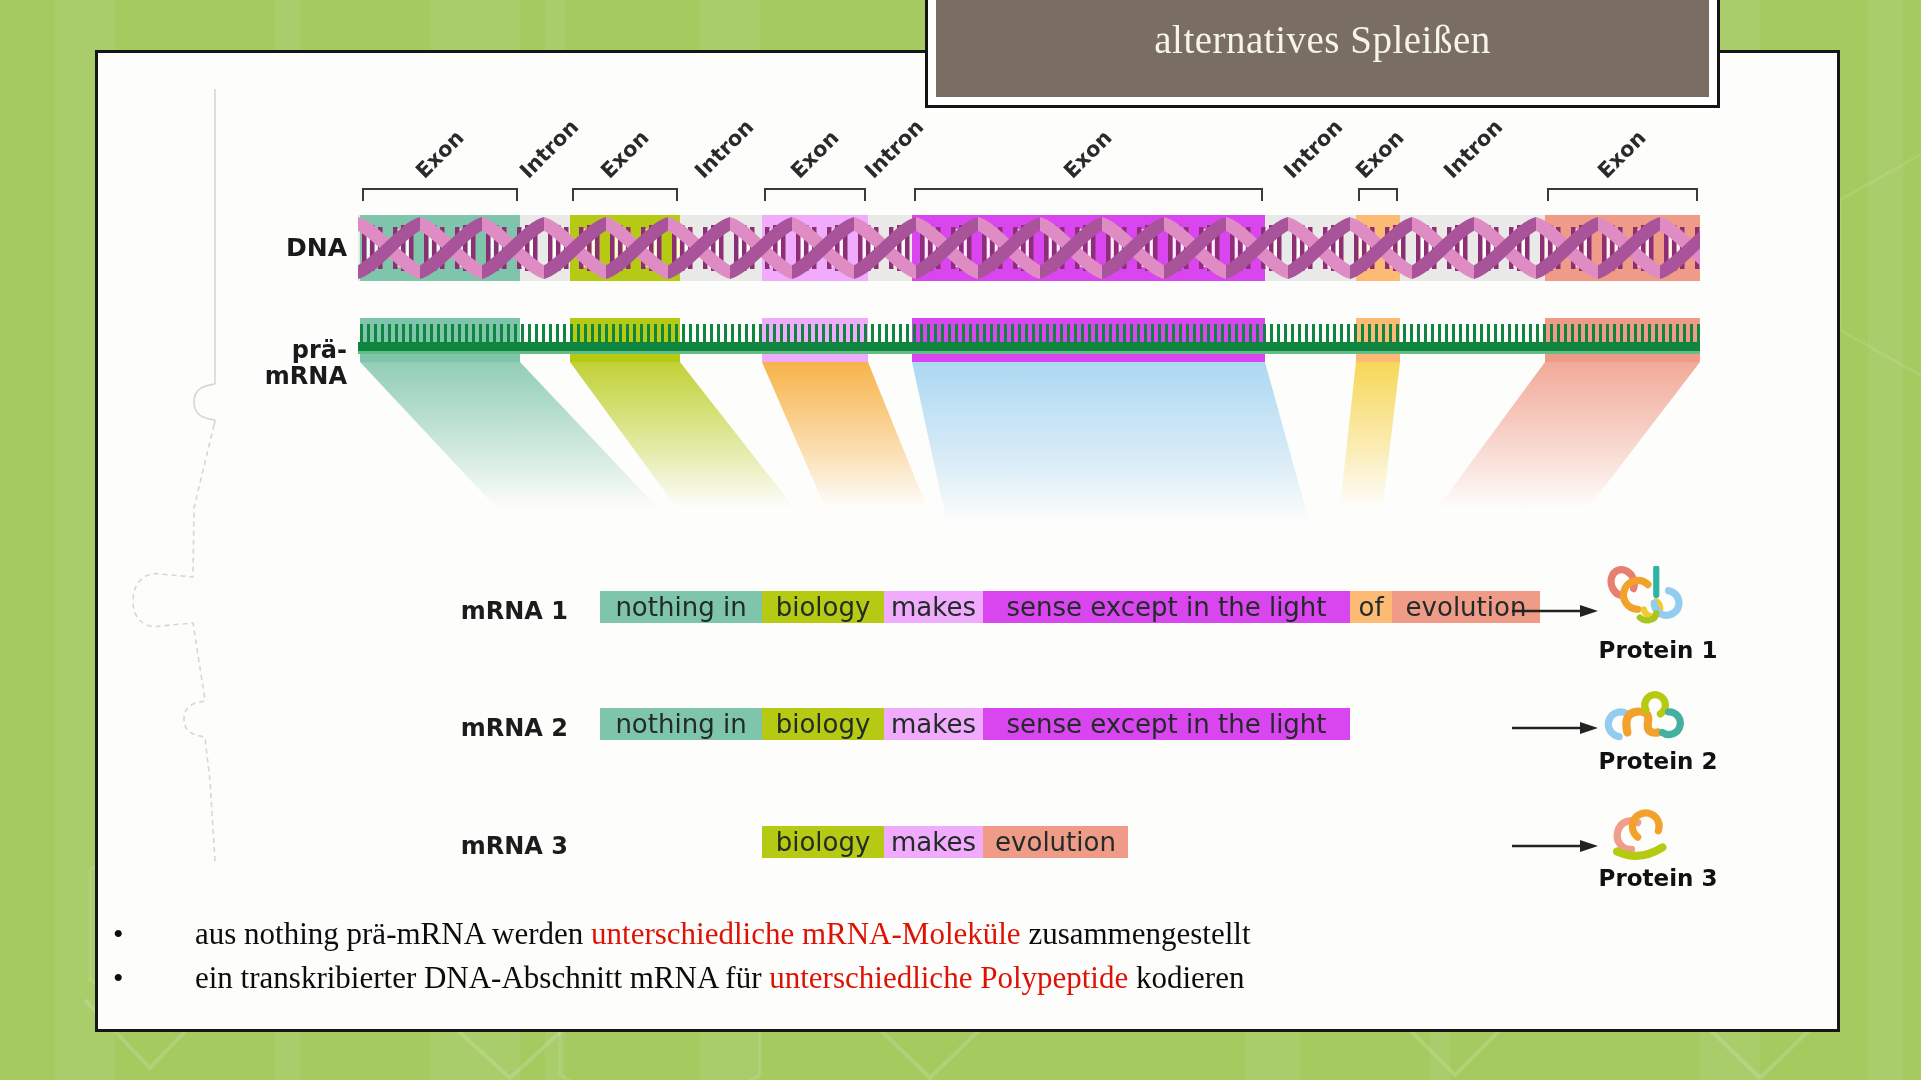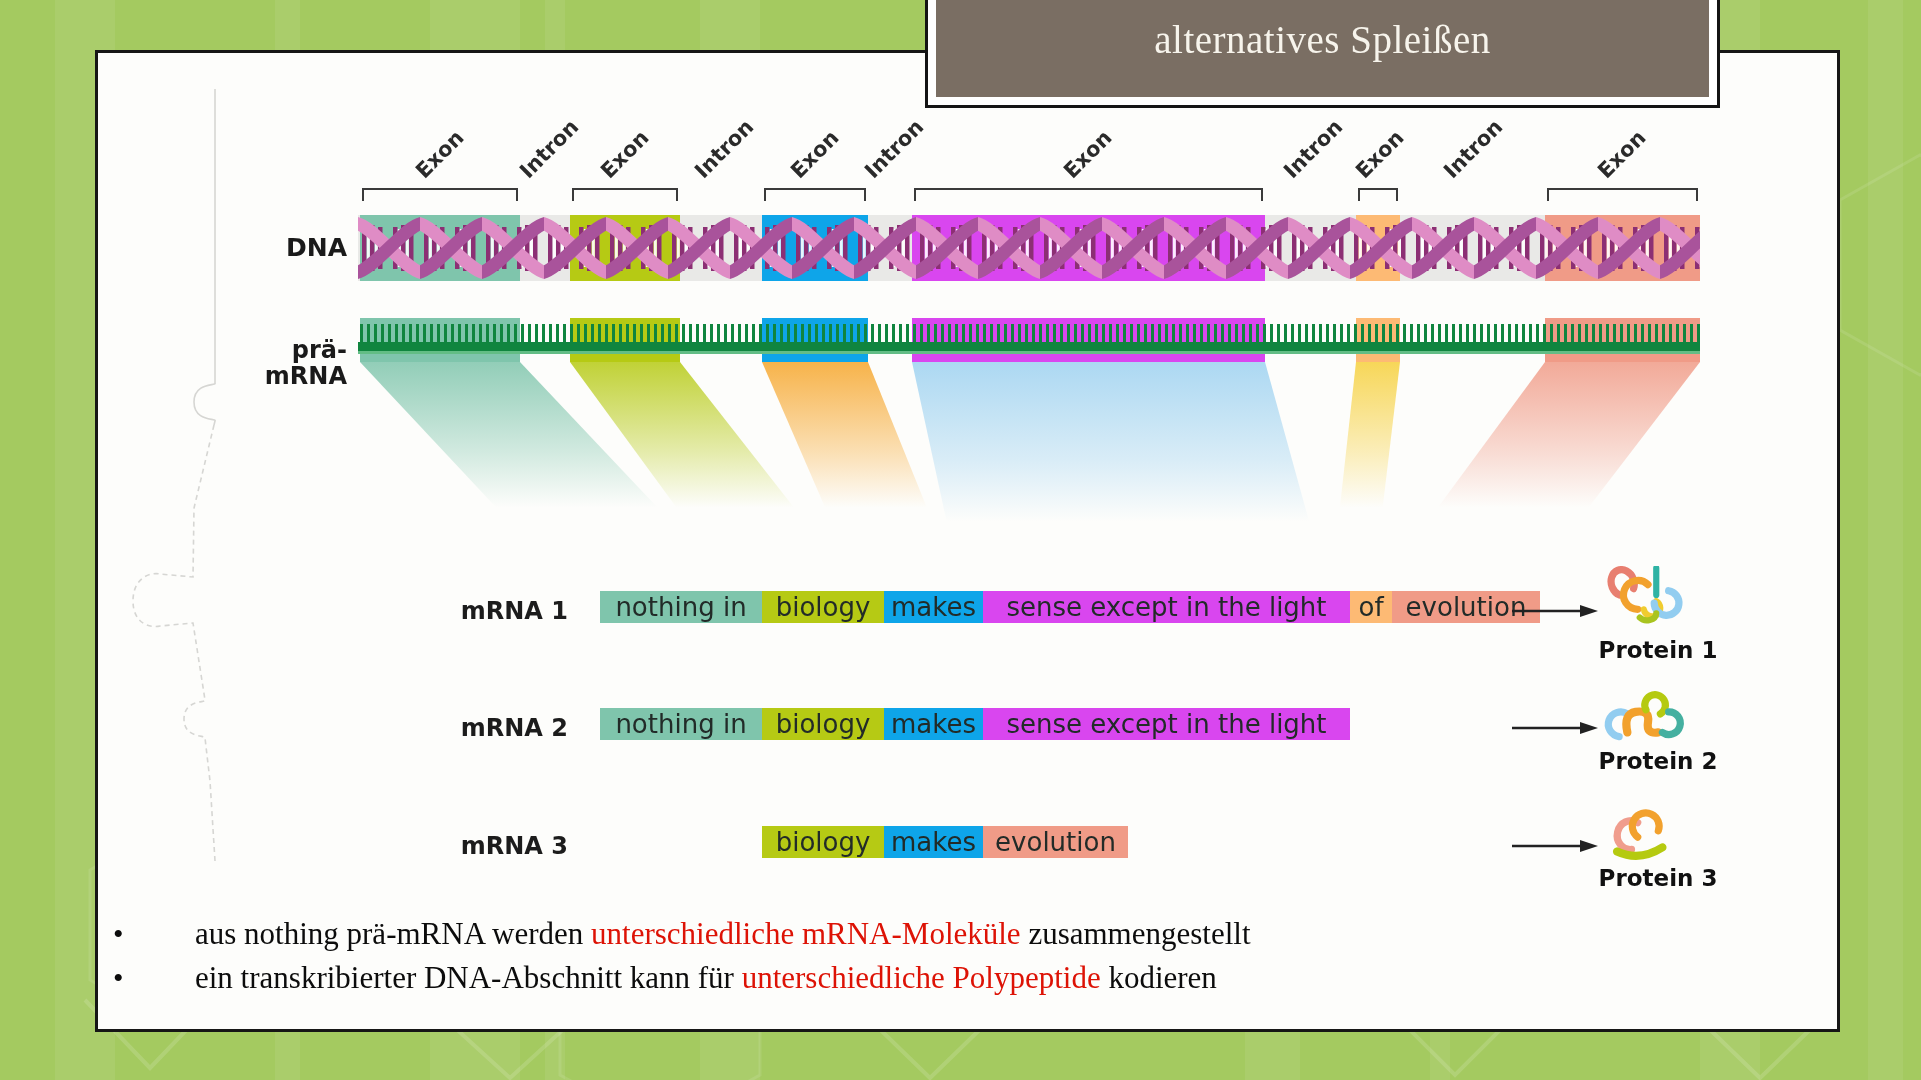--- a/index.html
+++ b/index.html
@@ -19,21 +19,21 @@
   .row-label{position:absolute;text-align:right;color:#1a1a1a;
     font:700 25px/26px "DejaVu Sans",sans-serif;}
   .gene-label{position:absolute;height:24px;line-height:24px;white-space:nowrap;
     color:#2a2a2a;font:700 21px/24px "DejaVu Sans",sans-serif;
     transform:rotate(-45deg);transform-origin:left bottom;}
   .bracket{position:absolute;top:135px;height:13px;border:2px solid #3a3a3a;border-bottom:none;box-sizing:border-box;}
   
   #dna-band{position:absolute;left:260px;top:162px;width:1342px;height:66px;background:#e9e9e7;}
   #premrna-band{position:absolute;left:260px;top:265px;width:1342px;height:44px;background:#fdfdfb;}
   .blk{position:absolute;top:0;height:100%;}
-  .c-teal{background:#7fc5ac;} .c-green{background:#b6ca14;} .c-orange{background:#0ea5e9;}
+  .c-teal{background:#7fc5ac;} .c-green{background:#b6ca14;} .c-orange{background:#f0abfc;}
   .c-blue{background:#d946ef;} .c-yellow{background:#fdba74;} .c-salmon{background:#f09b87;}
   
   .mrna-seg{position:absolute;height:32px;display:flex;align-items:center;justify-content:center;
     color:#222b28;font:400 26px "DejaVu Sans",sans-serif;white-space:nowrap;margin-left:20px;}
   .mrna-label{position:absolute;left:340px;width:130px;text-align:right;color:#1c1c1c;
     font:700 24px/26px "DejaVu Sans",sans-serif;}
   .protein-label{position:absolute;left:1495px;width:130px;text-align:center;color:#111;
     font:600 23px/26px "DejaVu Sans",sans-serif;}
   .arrow{position:absolute;left:1412px;width:90px;height:14px;}
   
@@ -256,17 +256,17 @@
   </svg>
   <div class="protein-label" style="top:812px;">Protein 3</div>
 
   <div id="bullets">
     <div class="bullet-line">
       <span class="bullet-dot">•</span>
       <span>aus nothing prä-mRNA werden </span><span class="hl-red">unterschiedliche mRNA-Moleküle</span><span> zusammengestellt</span>
     </div>
     <div class="bullet-line">
       <span class="bullet-dot">•</span>
-      <span>ein transkribierter DNA-Abschnitt kann für </span><span class="hl-red">unterschiedliche Polypeptide</span><span> kodieren</span>
+      <span>ein transkribierter DNA-Abschnitt mRNA für </span><span class="hl-red">unterschiedliche Polypeptide</span><span> kodieren</span>
     </div>
   </div>
 
 </div>
 
 </body></html>

